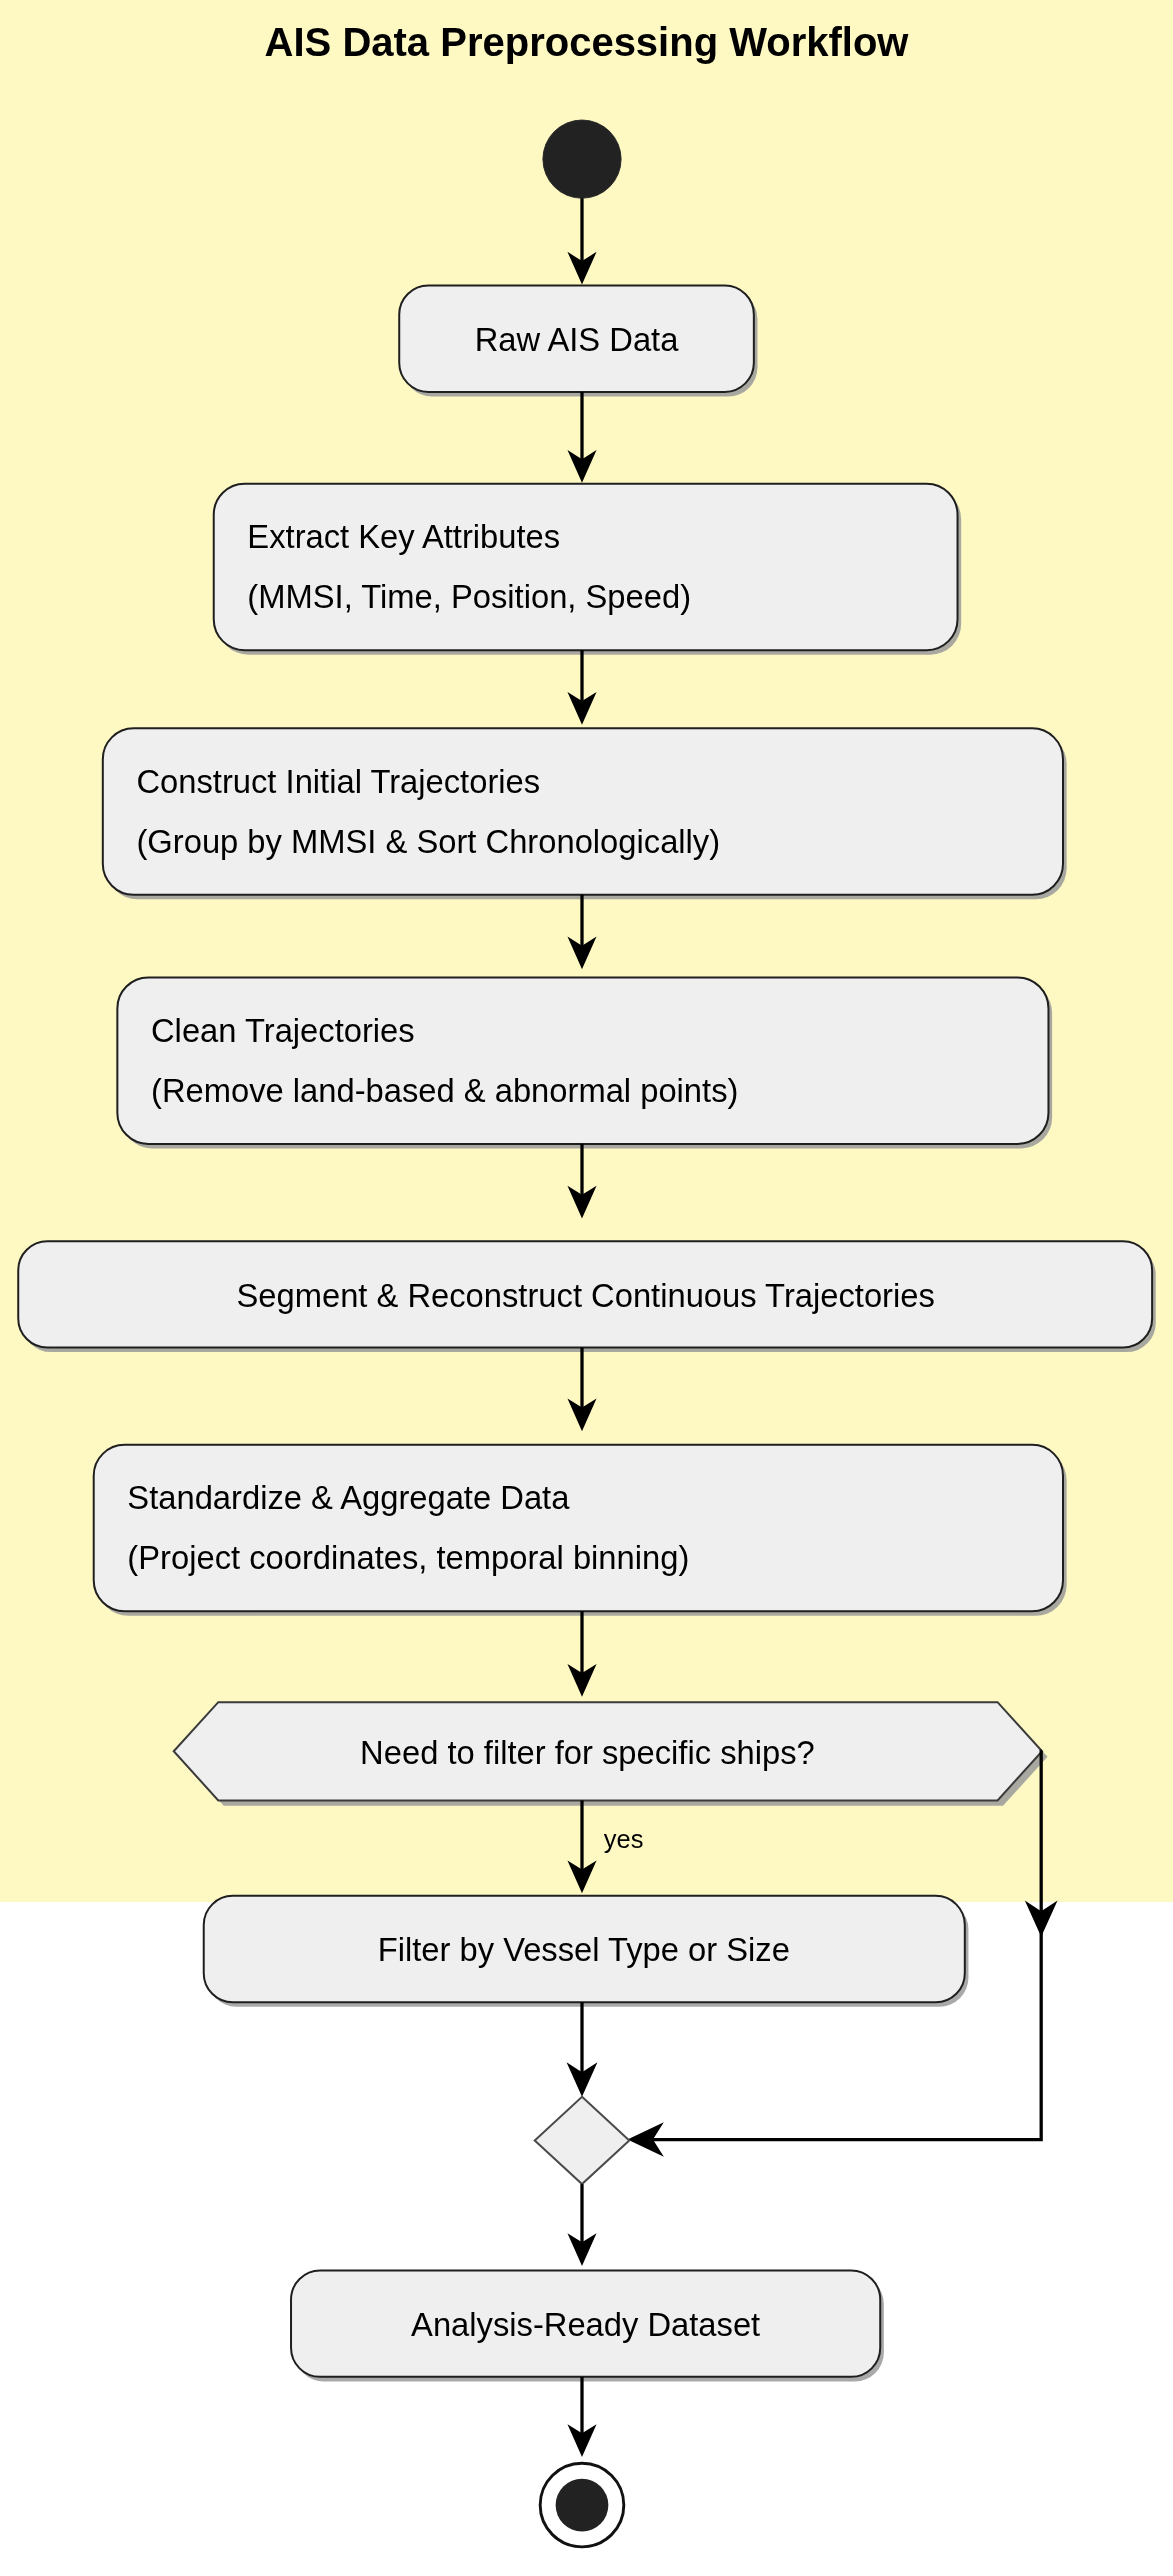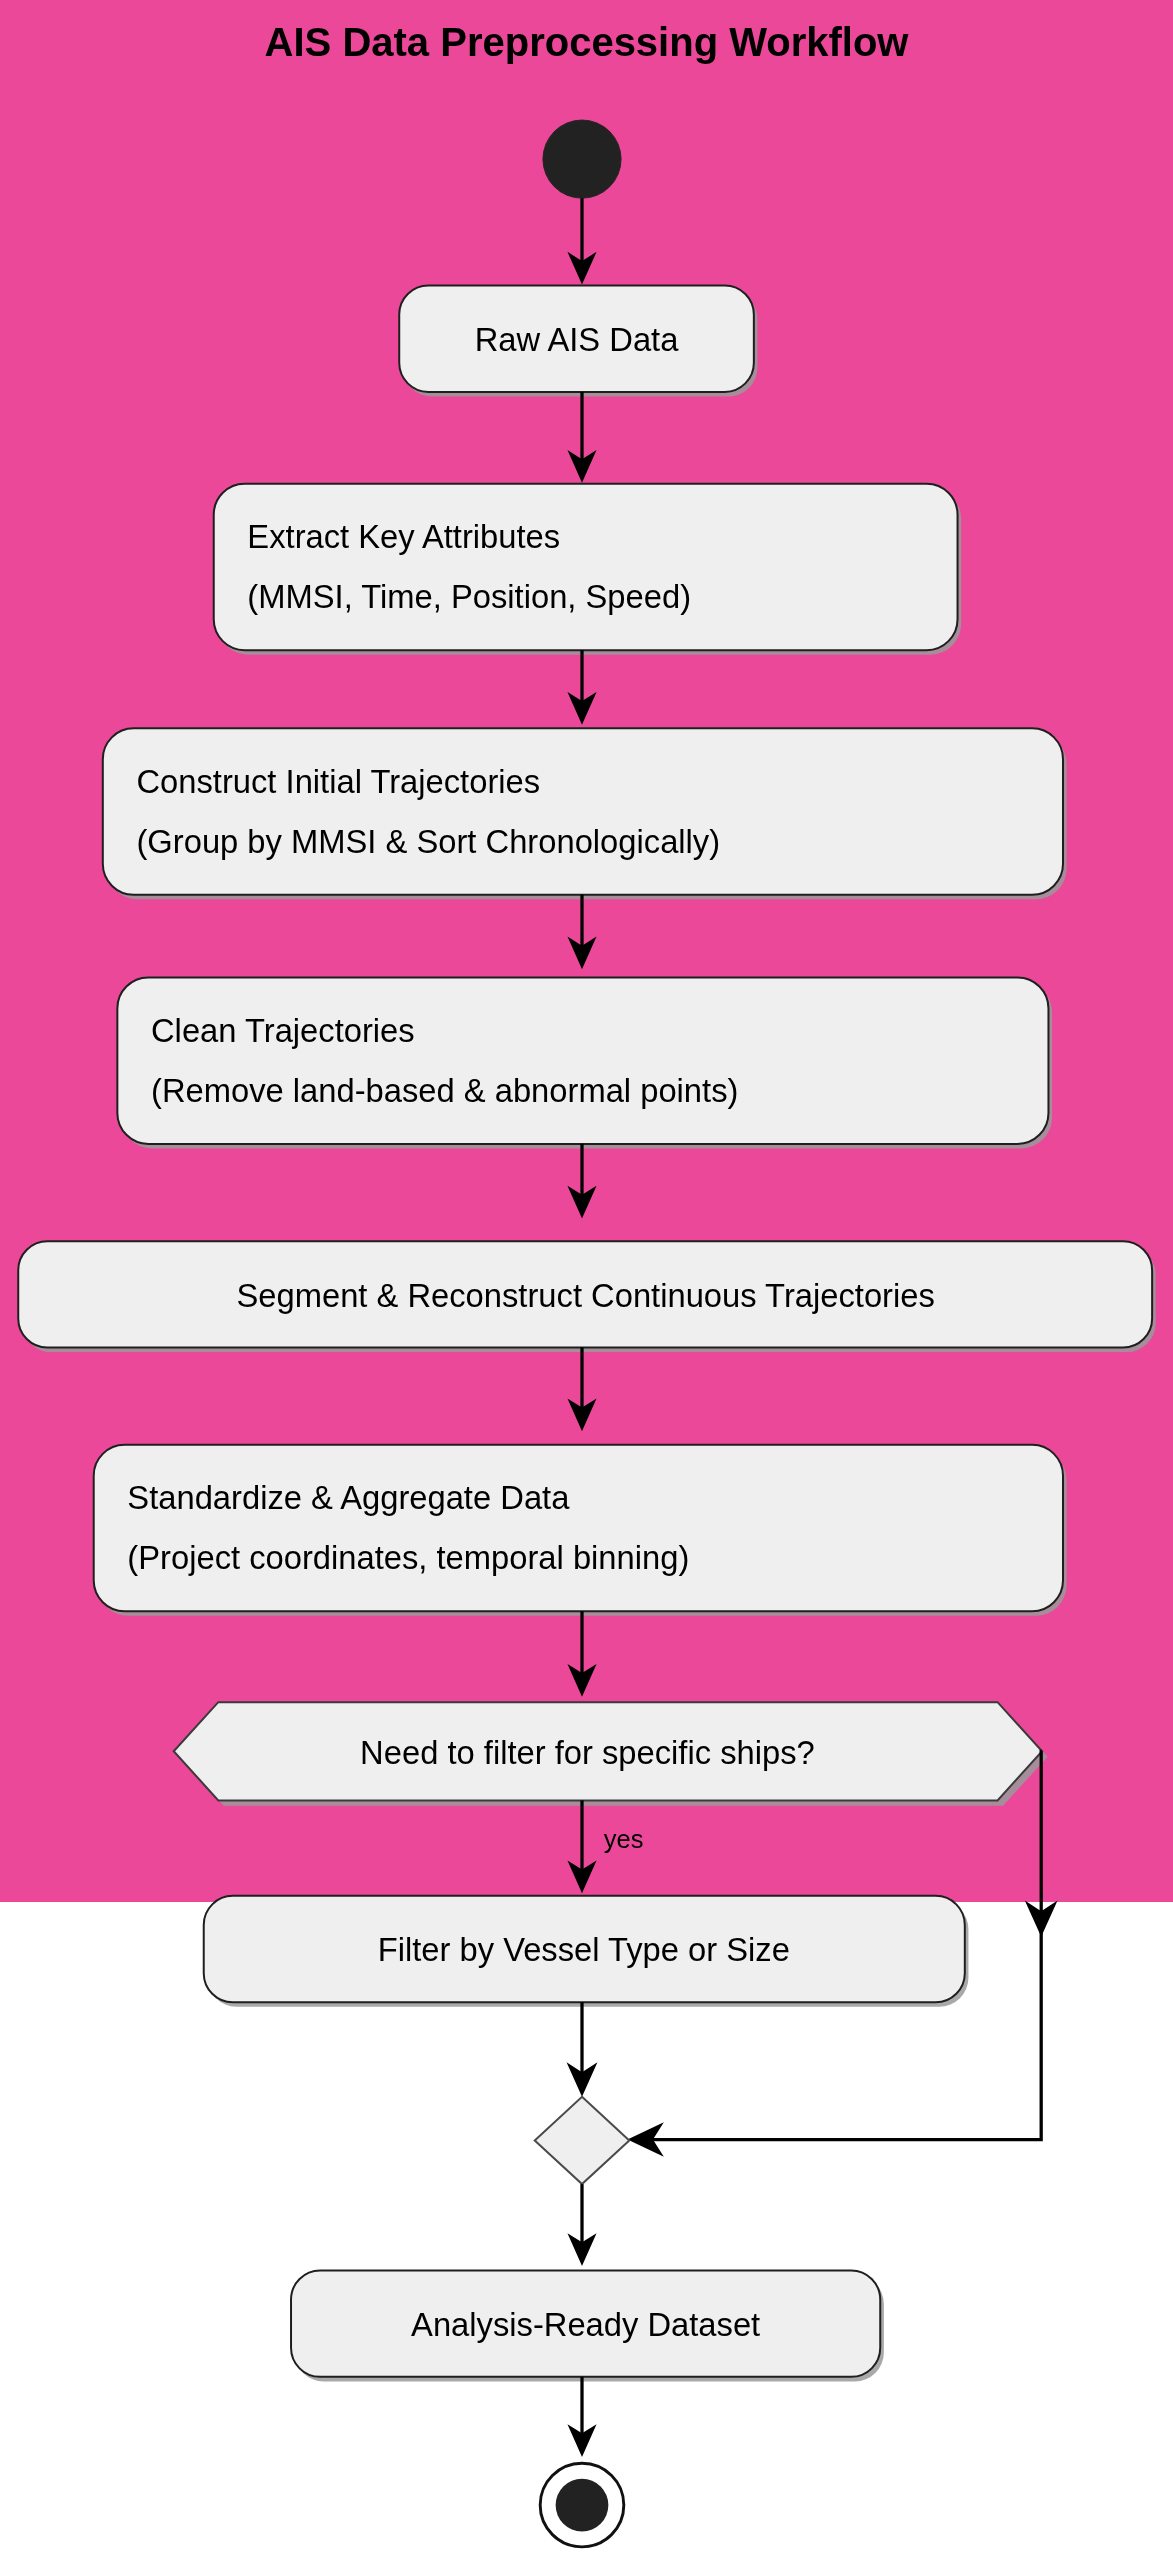--- a/index.html
+++ b/index.html
@@ -10,21 +10,21 @@
   body {
     width: 1174px;
     height: 2576px;
     font-family: "Liberation Sans", sans-serif;
     overflow: hidden;
   }
   #diagram-root {
     position: relative;
     width: 1174px;
     height: 1902px;
-    background: #ec4899;
+    background: #fef9c3;
   }
   svg#flow {
     display: block;
     width: 1174px;
     height: 2576px;
   }
   .diagram-title {
     font-family: "Liberation Sans", sans-serif;
     font-size: 44px;
     font-weight: bold;

